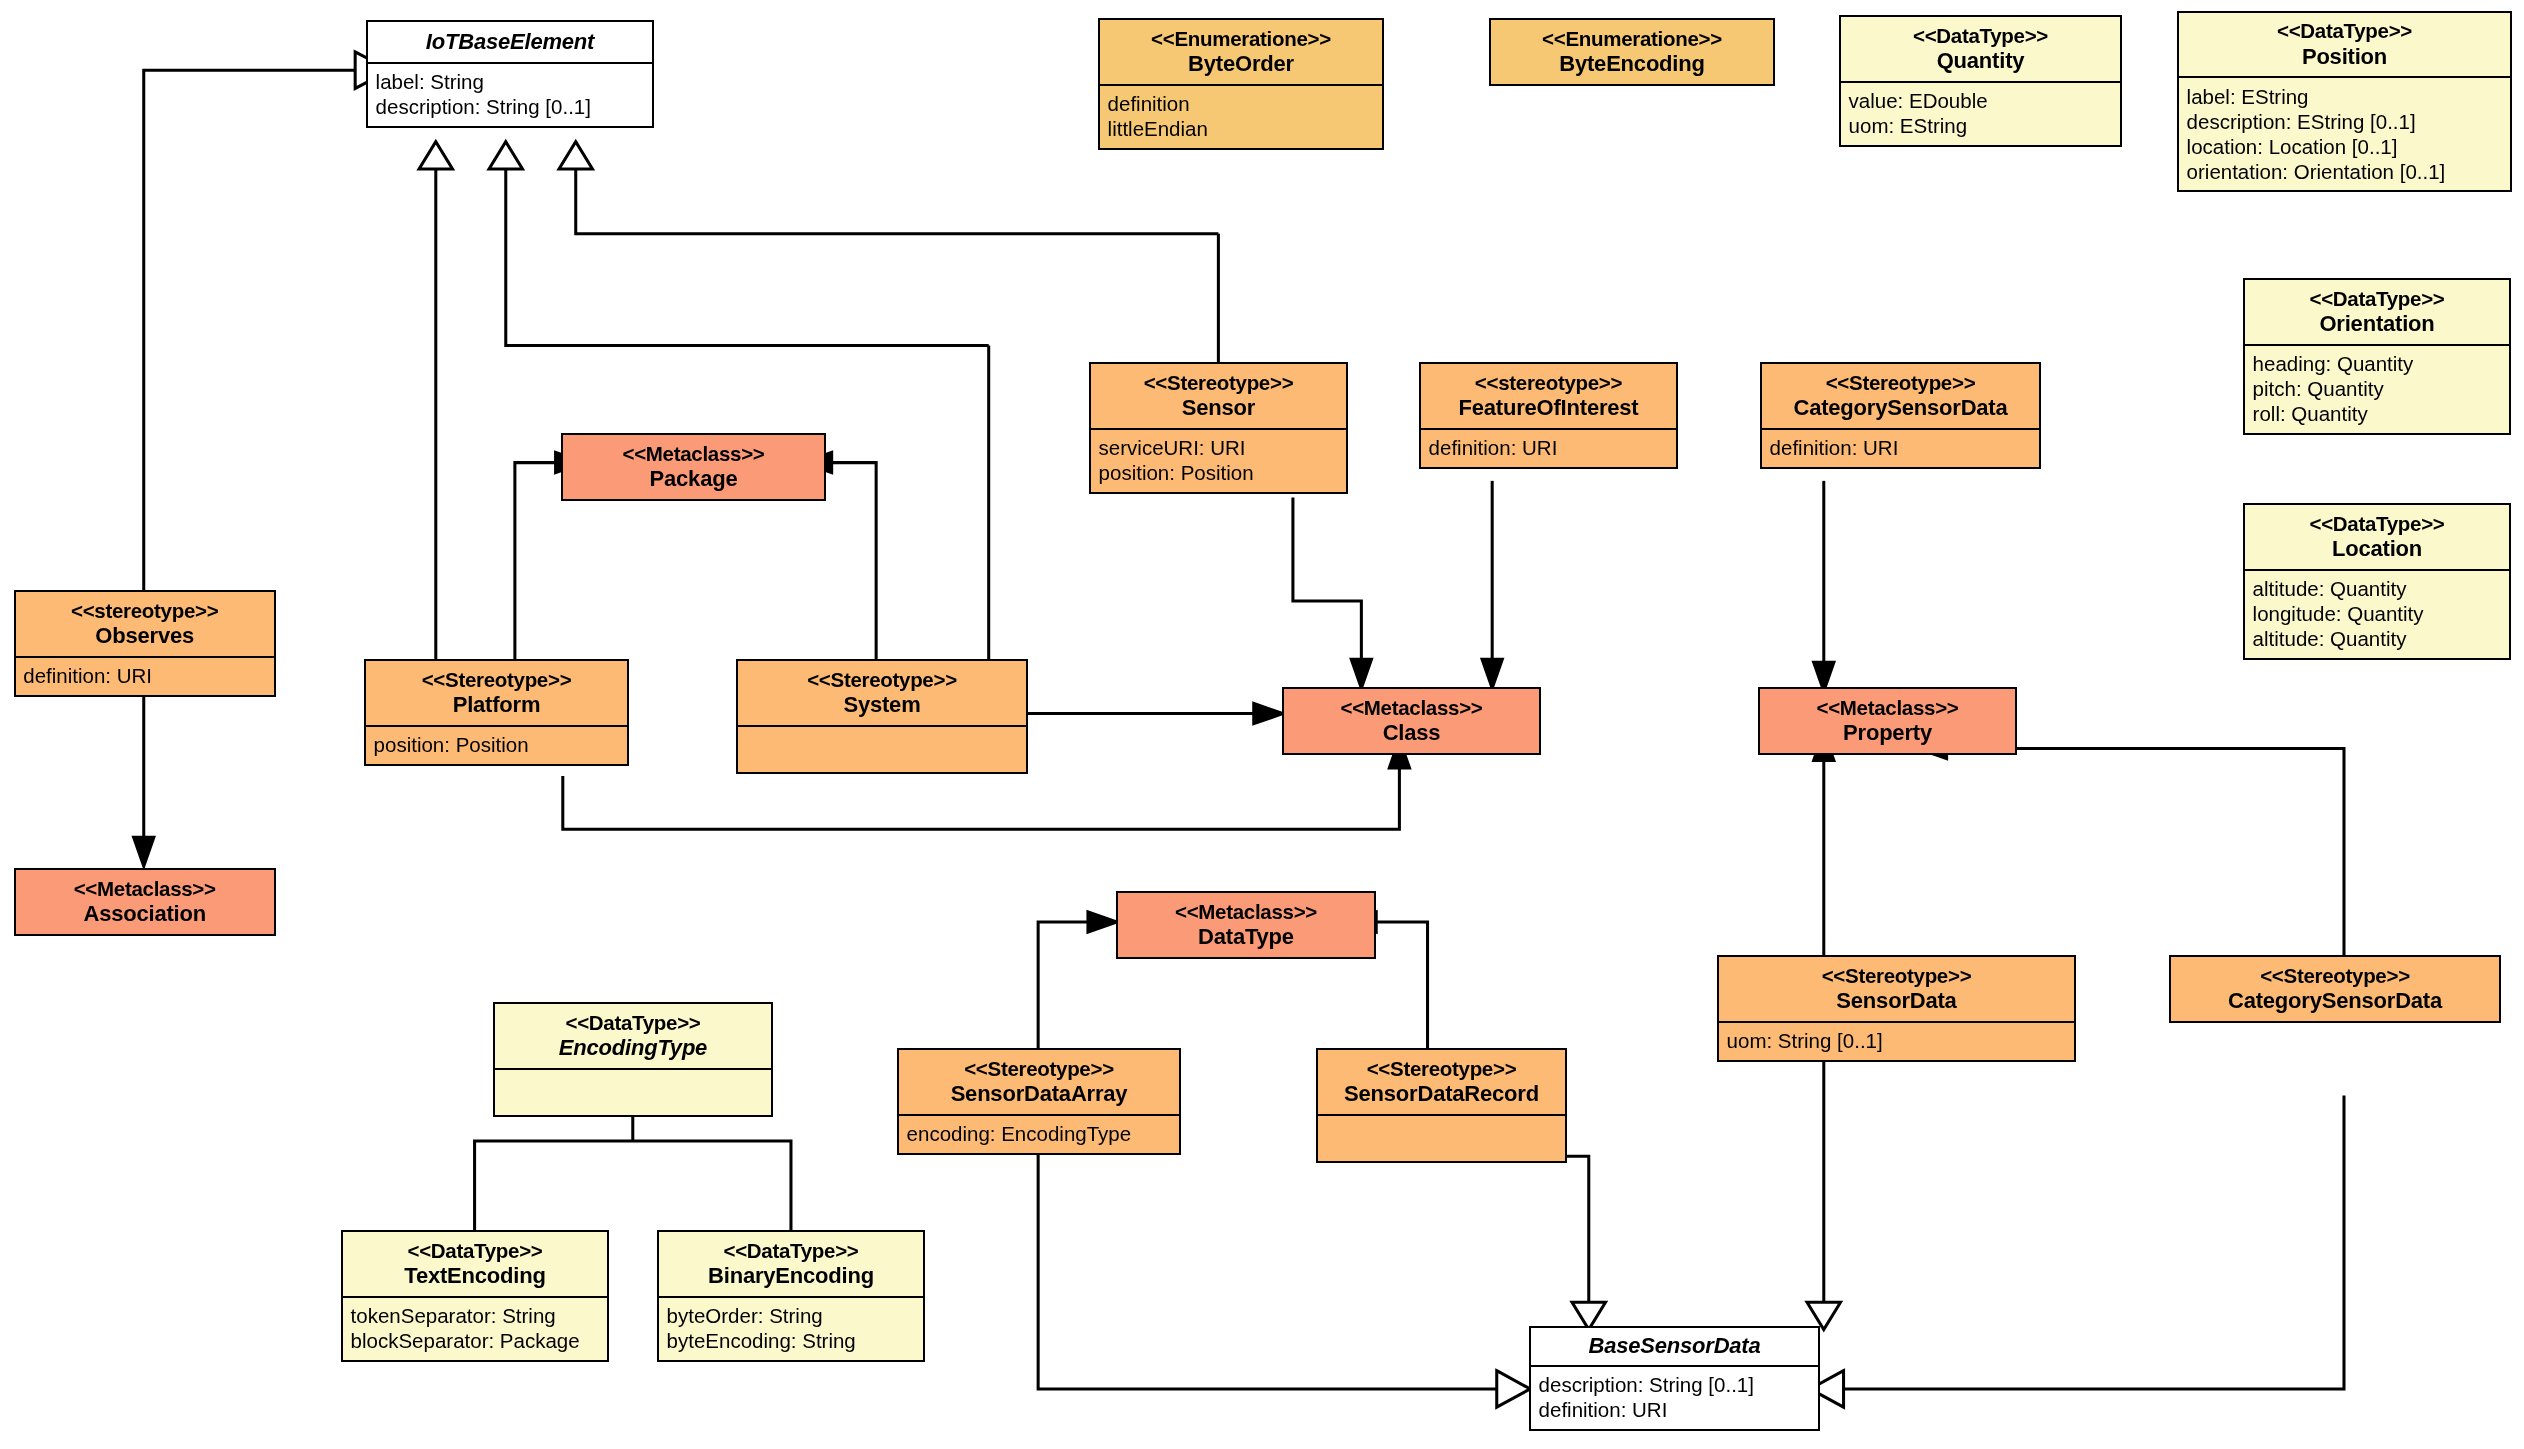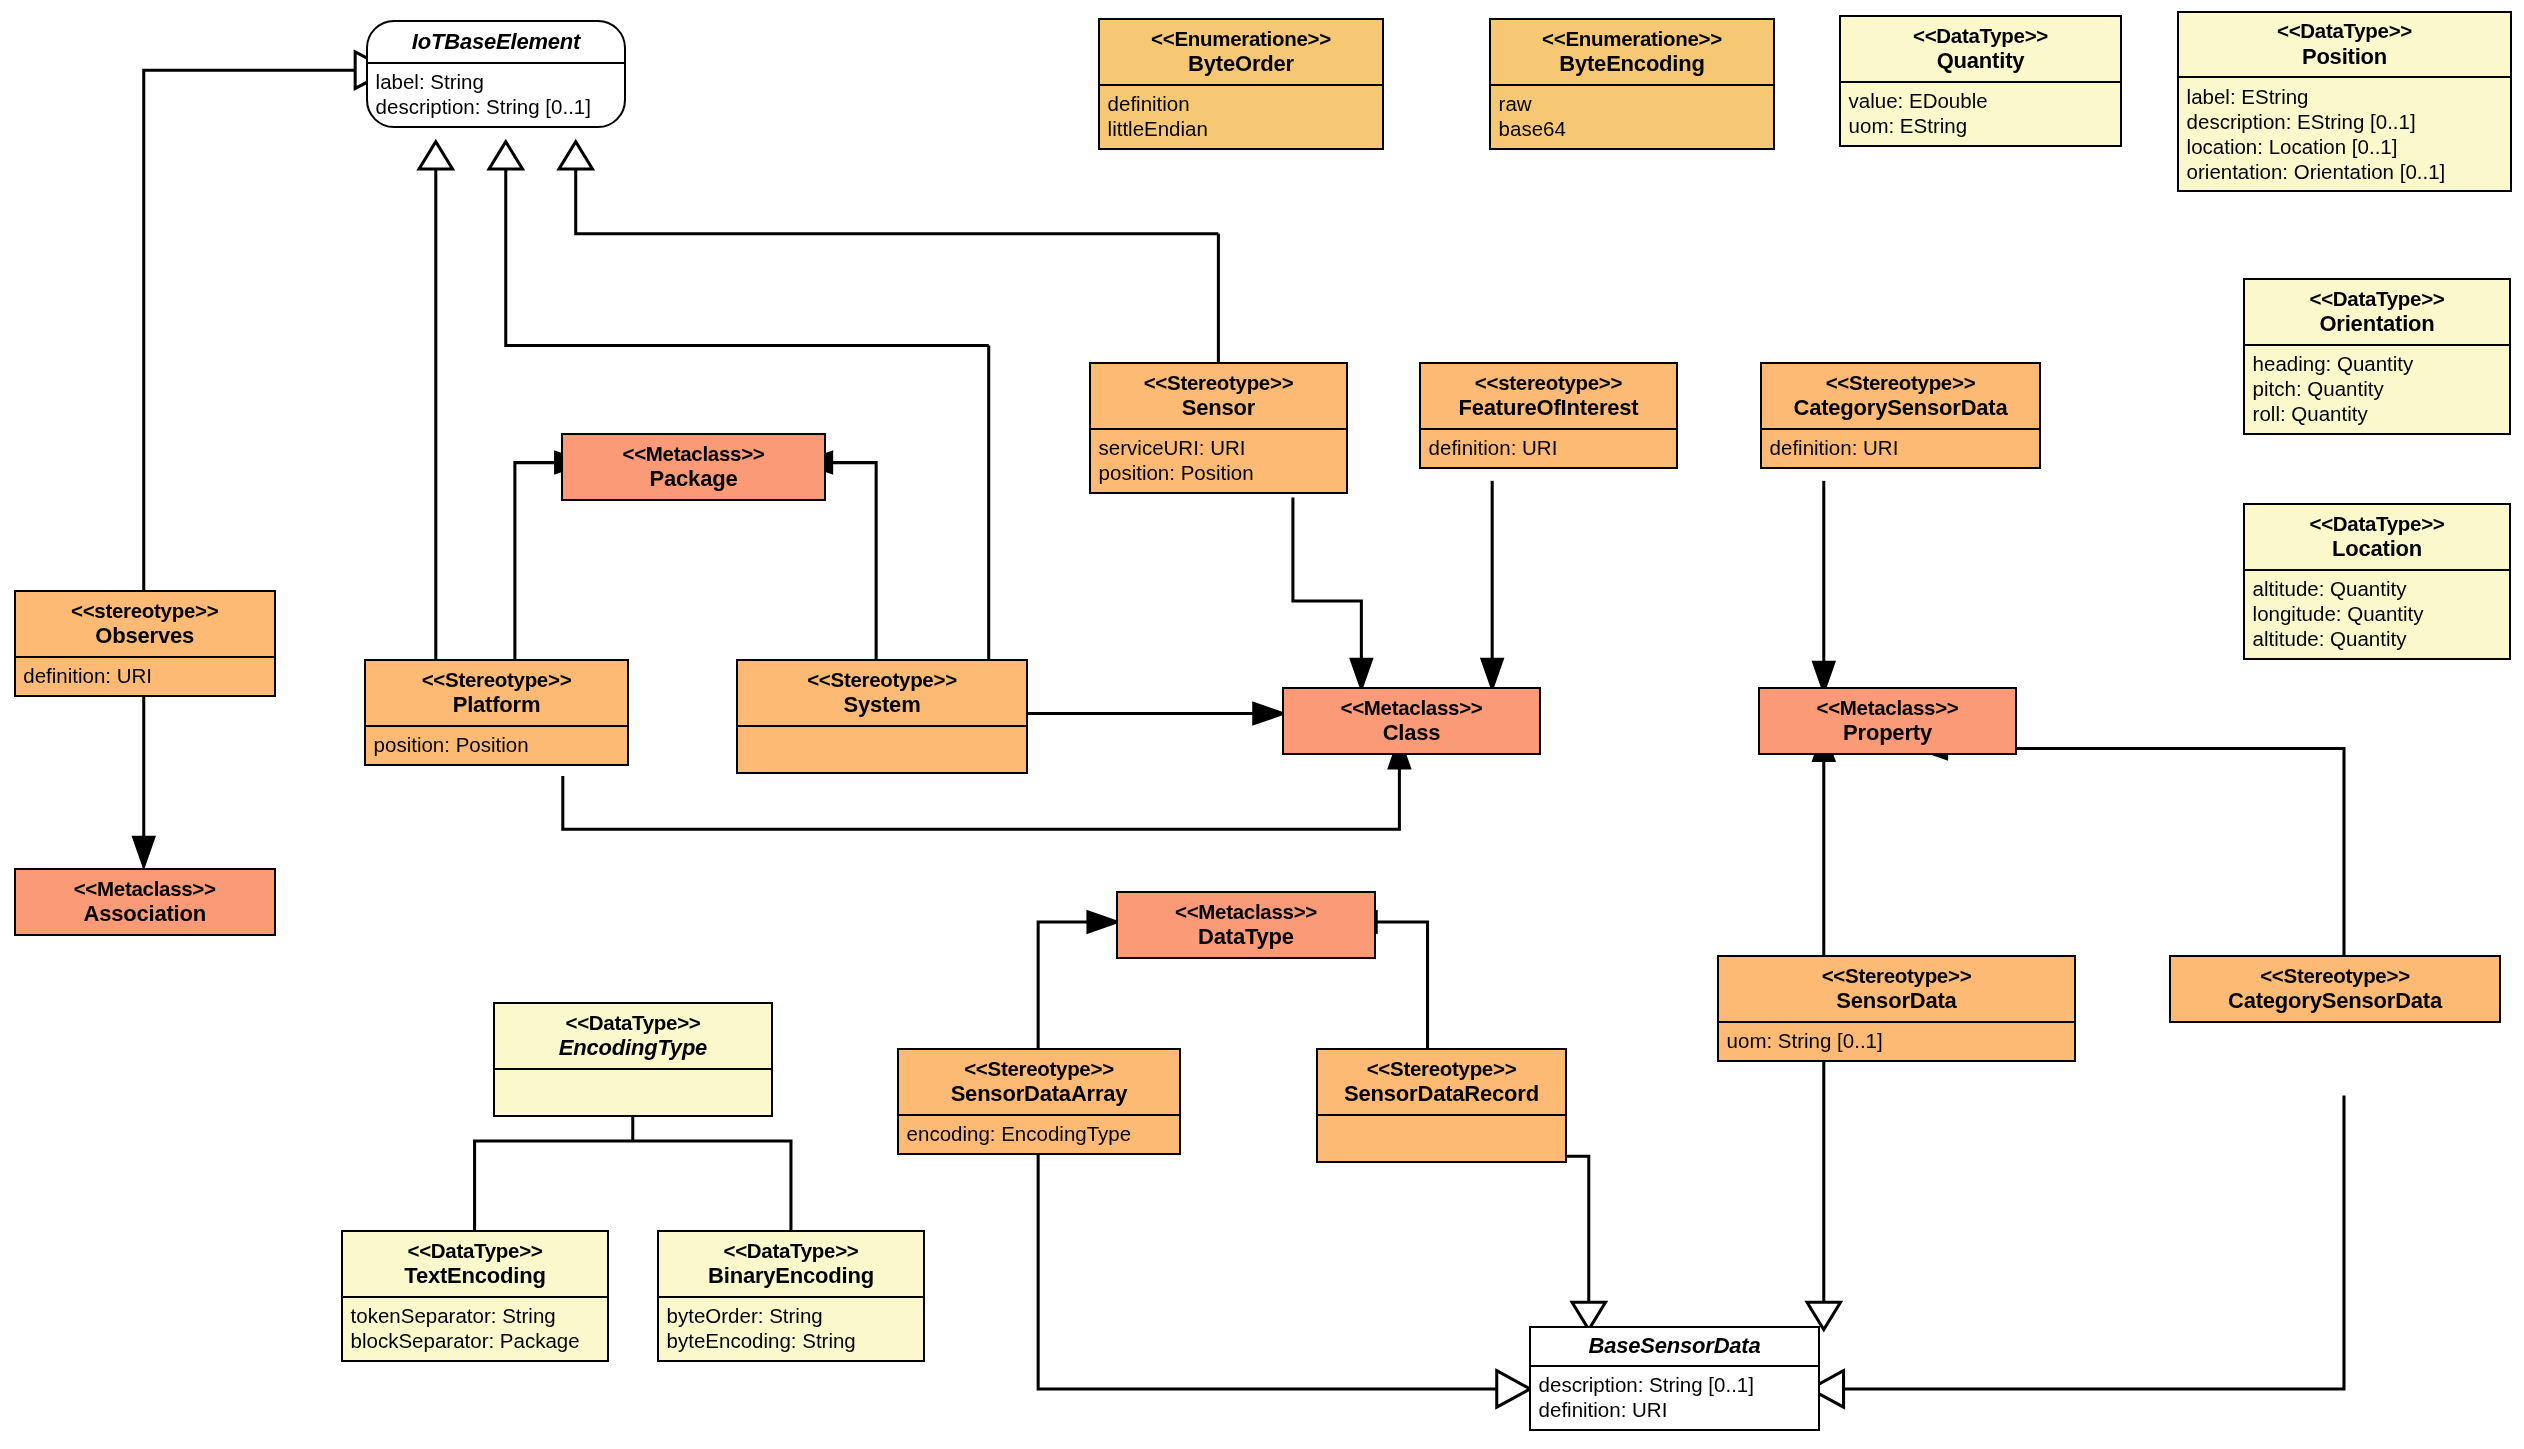--- a/index.html
+++ b/index.html
@@ -122,21 +122,21 @@
     <polyline points="1877,1380 1877,1212 1810,1212"></polyline>
     <polygon class="solidhead" points="1810,1198 1810,1226 1770,1212"></polygon>
 
      EncodingType generalization tree --&gt;
     <polyline points="624,1620 624,1500 1040,1500 1040,1620"></polyline>
     <line x1="832" y1="1500" x2="832" y2="1462"></line>
     <polygon class="hollowhead" points="810,1462 854,1462 832,1426"></polygon>
 
   </svg>
 
-  <div class="node c-white" style="left:366px;top:20px;width:260px;border-radius:28px;">
+  <div class="node c-white" style="left:366px;top:20px;width:288px;">
     <div class="hdr">
       <div class="nm ital">IoTBaseElement</div>
     </div>
     <div class="attrs sep">
       <div>label: String</div>
       <div>description: String [0..1]</div>
     </div>
   </div>
 
   <div class="node c-amber" style="left:1098px;top:18px;width:286px;">
@@ -147,24 +147,20 @@
     <div class="attrs sep">
       <div>definition</div>
       <div>littleEndian</div>
     </div>
   </div>
 
   <div class="node c-amber" style="left:1489px;top:18px;width:286px;">
     <div class="hdr">
       <div class="stereo">&lt;&lt;Enumeratione&gt;&gt;</div>
       <div class="nm">ByteEncoding</div>
-    </div>
-    <div class="attrs sep">
-      <div>raw</div>
-      <div>base64</div>
     </div>
   </div>
 
   <div class="node c-yellow" style="left:1839px;top:15px;width:283px;">
     <div class="hdr">
       <div class="stereo">&lt;&lt;DataType&gt;&gt;</div>
       <div class="nm">Quantity</div>
     </div>
     <div class="attrs sep">
       <div>value: EDouble</div>

